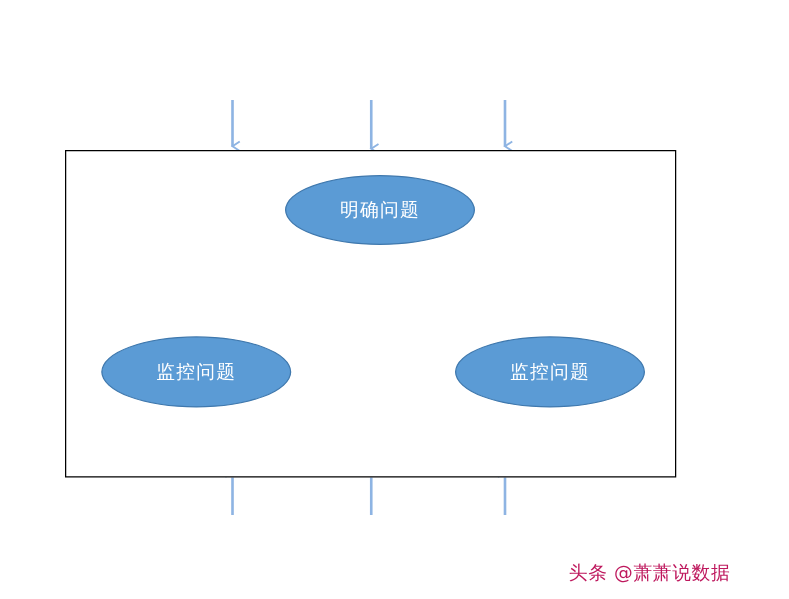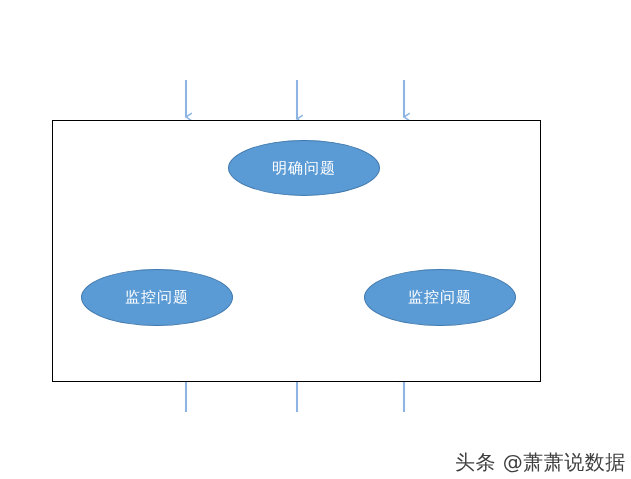--- a/index.html
+++ b/index.html
@@ -88,22 +88,22 @@
   #node-solve {
     left: 364px;
     top: 269px;
     width: 152px;
     height: 57px;
   }
   #watermark {
     position: absolute;
     left: 455px;
     top: 449px;
-    font-size: 20px;
-    color: #404040;
+    font-size: 15px;
+    color: #be185d;
     letter-spacing: 0.5px;
     white-space: nowrap;
   }
 </style>
 </head>
 <body>
 
 <div id="canvas">
 
   <svg class="layer" viewBox="0 0 631 479">

